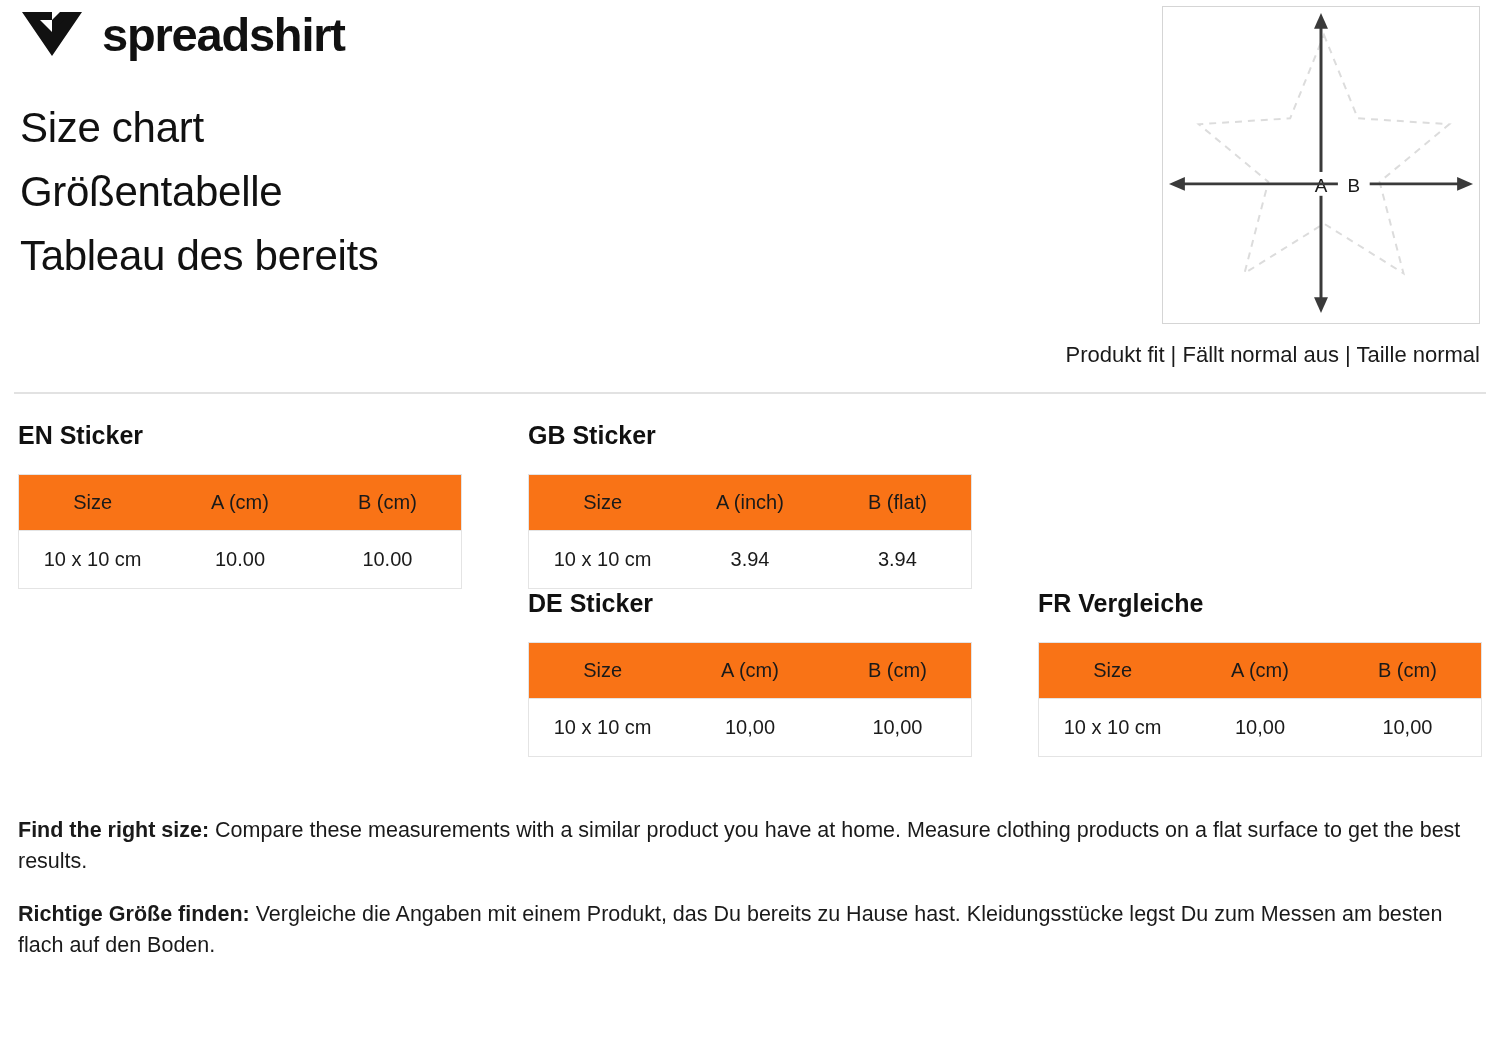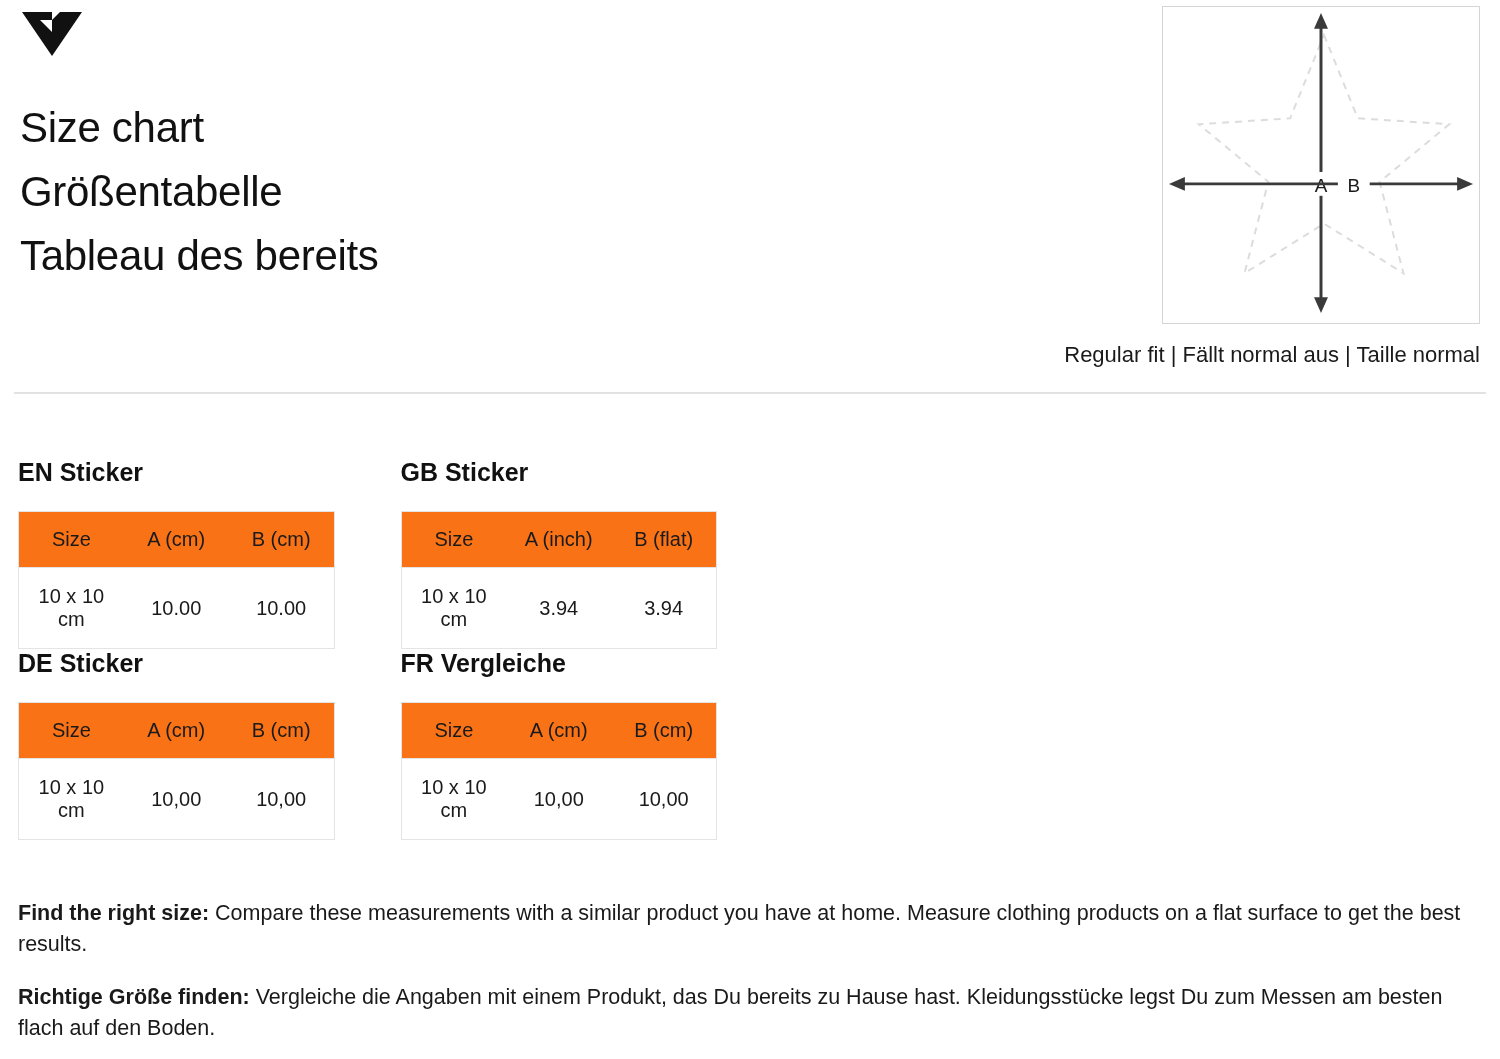--- a/index.html
+++ b/index.html
@@ -83,24 +83,24 @@
   
   .divider {
     border: none;
     border-top: 2px solid #e2e2e2;
     margin: 24px 0 0 0;
   }
 
   
   .tables {
     display: grid;
-    grid-template-columns: 1fr 1fr 1fr 1fr;
+    grid-template-columns: 1fr 1fr 1fr;
     column-gap: 66px;
     row-gap: 0;
-    margin-top: 64px;
+    margin-top: 27px;
     padding: 0 4px;
   }
   .table-block {
     margin-bottom: 0;
   }
   .table-title {
     font-size: 25px;
     font-weight: bold;
     color: #111111;
     margin-bottom: 24px;
@@ -155,20 +155,21 @@
 
     <div class="header-left">
       <div class="brand">
         <span class="brand-logo">
           <svg viewBox="0 0 64 56" width="64" height="56" xmlns="http://www.w3.org/2000/svg">
             <path d="M2 6 L32 6 L32 14 L40 6 L62 6 L32 50 Z" fill="#111111"></path>
             <path d="M20 14 L32 14 L32 26 Z" fill="#ffffff"></path>
             <path d="M32 14 L44 14 L32 26 Z" fill="#111111"></path>
           </svg>
         </span>
+        <span class="brand-name">spreadshirt</span>
       </div>
 
       <div class="title-block">
         <div>Size chart</div>
         <div>Größentabelle</div>
         <div>Tableau des bereits</div>
       </div>
     </div>
 
     <div class="header-right">
@@ -183,21 +184,21 @@
           <rect x="145" y="166" width="28" height="24" fill="#ffffff"></rect>
           <text x="159" y="186" font-family="Liberation Sans, sans-serif" font-size="19" fill="#1a1a1a" text-anchor="middle">A</text>
 
           <line x1="14" y1="178" x2="304" y2="178" stroke="#3a3a3a" stroke-width="3"></line>
           <polygon points="6,178 22,171 22,185" fill="#3a3a3a"></polygon>
           <polygon points="312,178 296,171 296,185" fill="#3a3a3a"></polygon>
           <rect x="176" y="164" width="32" height="26" fill="#ffffff"></rect>
           <text x="192" y="186" font-family="Liberation Sans, sans-serif" font-size="19" fill="#1a1a1a" text-anchor="middle">B</text>
         </svg>
       </div>
-      <div class="fit-caption">Regular fit | Fällt normal aus | Taille normal</div>
+      <div class="fit-caption">Produkt fit | Fällt normal aus | Taille normal</div>
     </div>
   </div>
 
   <hr class="divider">
 
   <div class="tables">
 
     <div class="table-block">
       <div class="table-title">EN Sticker</div>
       <table class="size-table">

